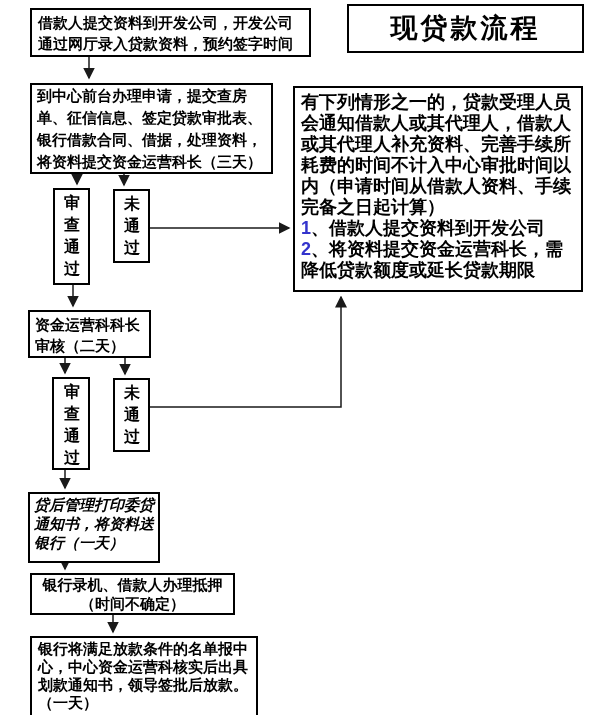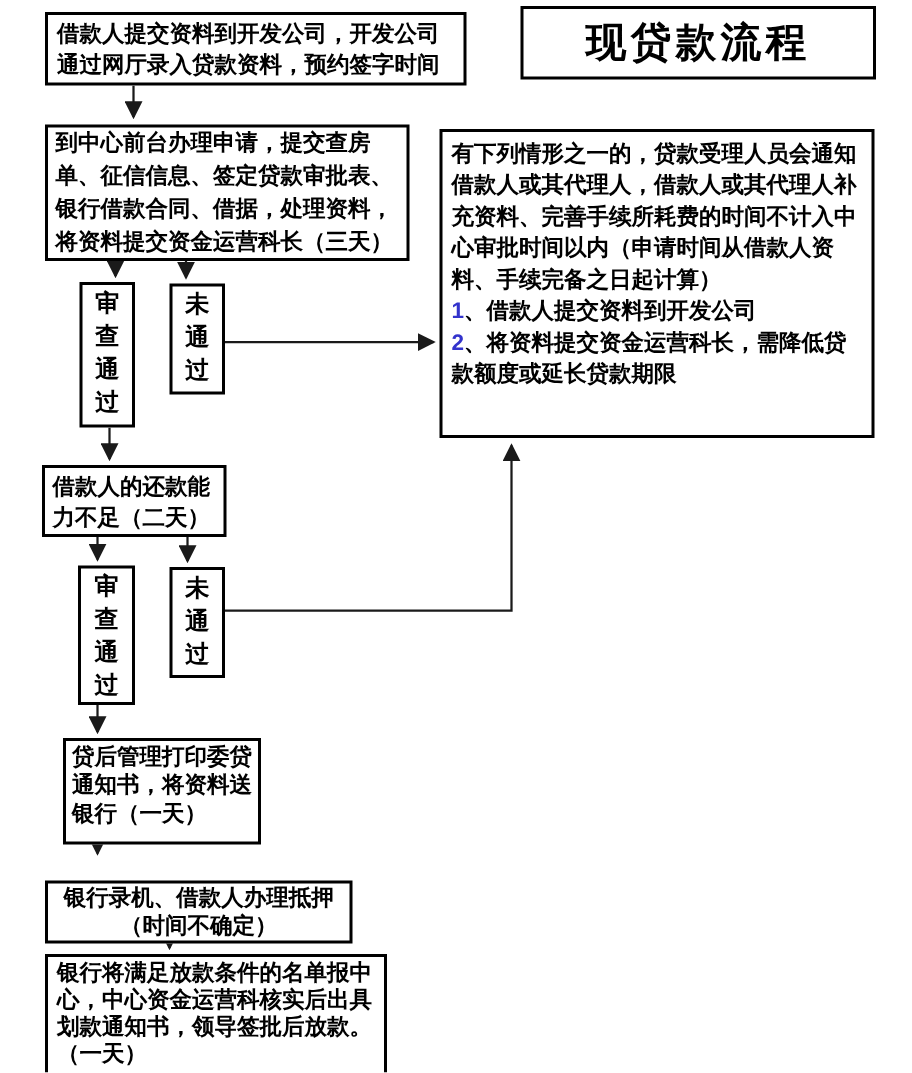--- a/index.html
+++ b/index.html
@@ -9,29 +9,29 @@
     color:#000;overflow:hidden;
   }
   .box{
     position:absolute;border:2px solid #000;background:#fff;
     box-sizing:border-box;font-weight:bold;color:#000;
   }
   #box-start{left:30px;top:8px;width:281px;height:49px;font-size:15px;line-height:21px;padding:2px 6px;}
   #title-box{left:347px;top:4px;width:237px;height:49px;font-size:27px;line-height:45px;
     text-align:center;letter-spacing:3px;}
   #box-apply{left:30px;top:83px;width:243px;height:91px;font-size:15px;line-height:22px;padding:0 5px;}
-  #note-box{left:293px;top:86px;width:290px;height:206px;font-size:15px;line-height:21px;padding:4px 6px;}
-  .vbox{word-break:break-all;font-size:16px;line-height:22px;padding:2px 8px;text-align:center;}
+  #note-box{left:293px;top:86px;width:290px;height:206px;font-size:18px;line-height:21px;padding:4px 6px;}
+  .vbox{word-break:break-all;font-size:16px;line-height:22px;padding:2px 8px;text-align:right;}
   #pass1{left:53px;top:188px;width:37px;height:97px;}
   #fail1{left:113px;top:189px;width:37px;height:74px;}
   #box-director{left:28px;top:310px;width:123px;height:48px;font-size:15px;line-height:21px;padding:2px 5px;}
   #pass2{left:52px;top:377px;width:38px;height:93px;}
   #fail2{left:113px;top:378px;width:37px;height:74px;}
-  #box-postloan{left:42px;top:492px;width:132px;height:71px;font-size:15px;line-height:19px;padding:1px 4px;}
-  #box-bank{left:30px;top:573px;width:205px;height:42px;font-size:15px;line-height:19px;padding:0 4px;text-align:center;margin-top:14px;}
+  #box-postloan{left:28px;top:492px;width:132px;height:71px;font-size:15px;line-height:19px;padding:1px 4px;font-style:italic;}
+  #box-bank{left:30px;top:573px;width:205px;height:42px;font-size:15px;line-height:19px;padding:0 4px;text-align:center;}
   #box-final{left:30px;top:636px;width:228px;height:92px;font-size:15px;line-height:18px;padding:2px 6px;}
   .note-item .num{color:#3333CC;}
   #arrows{position:absolute;left:0;top:0;}
   #arrows line,#arrows polyline{stroke:#1a1a1a;stroke-width:1.5;fill:none;}
 </style>
 </head>
 <body>
 
 <div id="canvas">
 
@@ -62,21 +62,21 @@
 
   <div class="box" id="note-box">
     <div>有下列情形之一的，贷款受理人员会通知借款人或其代理人，借款人或其代理人补充资料、完善手续所耗费的时间不计入中心审批时间以内（申请时间从借款人资料、手续完备之日起计算）</div>
     <div class="note-item"><span class="num">1</span><span>、</span><span>借款人提交资料到开发公司</span></div>
     <div class="note-item"><span class="num">2</span><span>、</span><span>将资料提交资金运营科长，需降低贷款额度或延长贷款期限</span></div>
   </div>
 
   <div class="box vbox" id="pass1">审查通过</div>
   <div class="box vbox" id="fail1">未通过</div>
 
-  <div class="box" id="box-director">借款人的还款能力不足（二天）</div>
+  <div class="box" id="box-director">资金运营科科长审核（二天）</div>
 
   <div class="box vbox" id="pass2">审查通过</div>
   <div class="box vbox" id="fail2">未通过</div>
 
   <div class="box" id="box-postloan">贷后管理打印委贷通知书，将资料送银行（一天）</div>
 
   <div class="box" id="box-bank">银行录机、借款人办理抵押（时间不确定）</div>
 
   <div class="box" id="box-final">银行将满足放款条件的名单报中心，中心资金运营科核实后出具划款通知书，领导签批后放款。（一天）</div>
 

